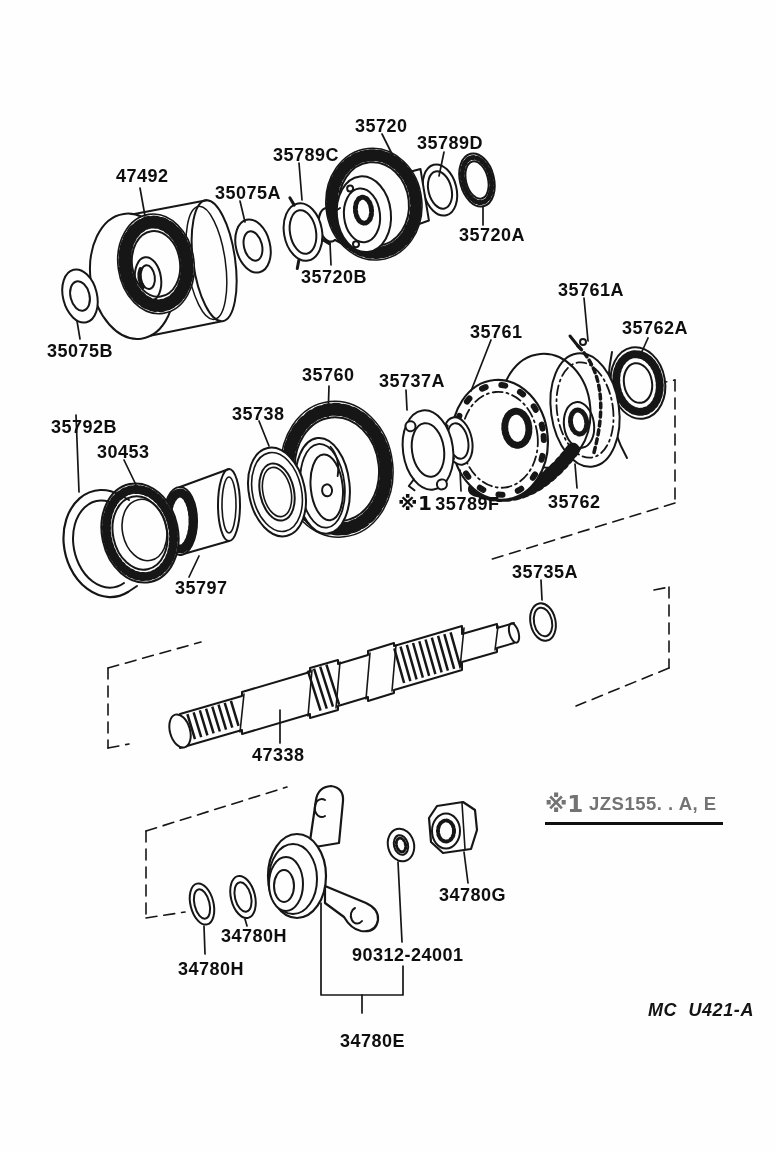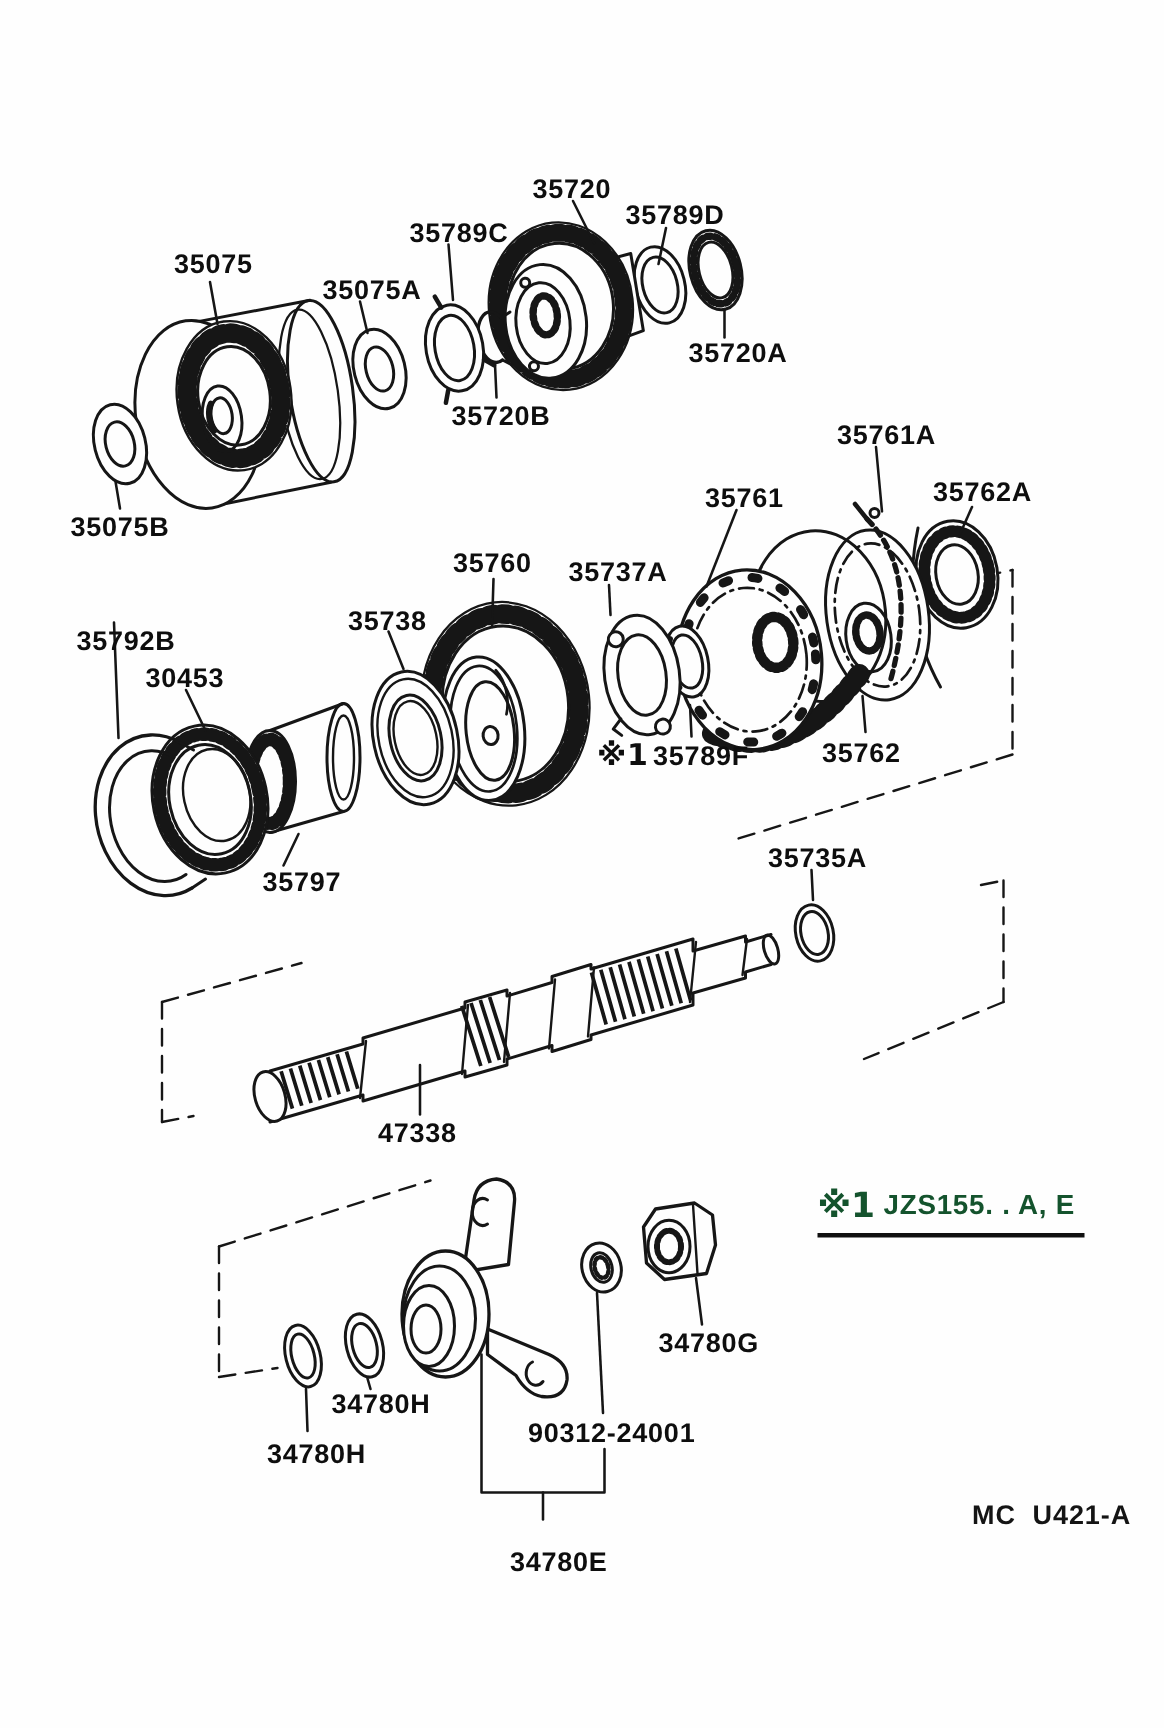--- a/index.html
+++ b/index.html
@@ -16,31 +16,31 @@
     font-weight:700;
     font-size:18px;
     letter-spacing:.5px;
     line-height:1;
     color:#0e0e0e;
     white-space:pre;
   }
   .lbl .marker{font-family:"DejaVu Sans",sans-serif;font-size:20px;font-weight:700;margin-right:3px;}
   #note-block{
     position:absolute;left:545px;top:791px;
-    color:#14532d;font-weight:700;
+    color:#737373;font-weight:700;
     border-bottom:3px solid #101010;
     padding:0 6px 5px 0;
     white-space:pre;
   }
   #note-block .marker{font-family:"DejaVu Sans",sans-serif;font-size:23px;font-weight:700;vertical-align:-2px;}
   #note-block .app{font-size:18.5px;letter-spacing:.5px;}
   #footer-code{
     position:absolute;left:648px;top:1000px;
     font-size:18px;font-weight:600;letter-spacing:.6px;
-    color:#141414;white-space:pre;
+    color:#141414;white-space:pre;font-style:italic;
   }
 </style>
 </head>
 <body>
 
 <div id="page">
 
 <svg id="art" width="776" height="1152" viewBox="0 0 776 1152" xmlns="http://www.w3.org/2000/svg">
 <g stroke="#161616" fill="none" stroke-width="2" stroke-linecap="round" stroke-linejoin="round">
 
@@ -290,21 +290,21 @@
     <path d="M321,903 L321,995 L403,995 L403,966" fill="none"></path>
     <line x1="362" y1="995" x2="362" y2="1013"></line>
   </g>
 
 </g>
 </svg>
 
 <div class="lbl" style="left:355px;top:117px">35720</div>
 <div class="lbl" style="left:273px;top:146px">35789C</div>
 <div class="lbl" style="left:417px;top:134px">35789D</div>
-<div class="lbl" style="left:116px;top:167px">35075</div>
+<div class="lbl" style="left:116px;top:167px">47492</div>
 <div class="lbl" style="left:215px;top:184px">35075A</div>
 <div class="lbl" style="left:459px;top:226px">35720A</div>
 <div class="lbl" style="left:301px;top:268px">35720B</div>
 <div class="lbl" style="left:47px;top:342px">35075B</div>
 <div class="lbl" style="left:558px;top:281px">35761A</div>
 <div class="lbl" style="left:470px;top:323px">35761</div>
 <div class="lbl" style="left:622px;top:319px">35762A</div>
 <div class="lbl" style="left:302px;top:366px">35760</div>
 <div class="lbl" style="left:379px;top:372px">35737A</div>
 <div class="lbl" style="left:51px;top:418px">35792B</div>

